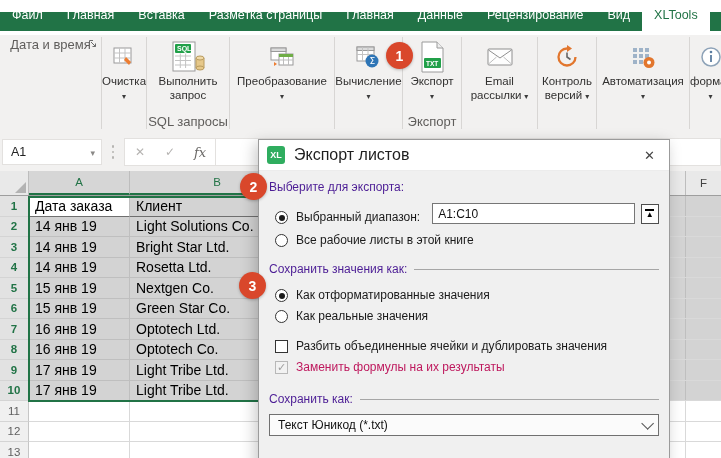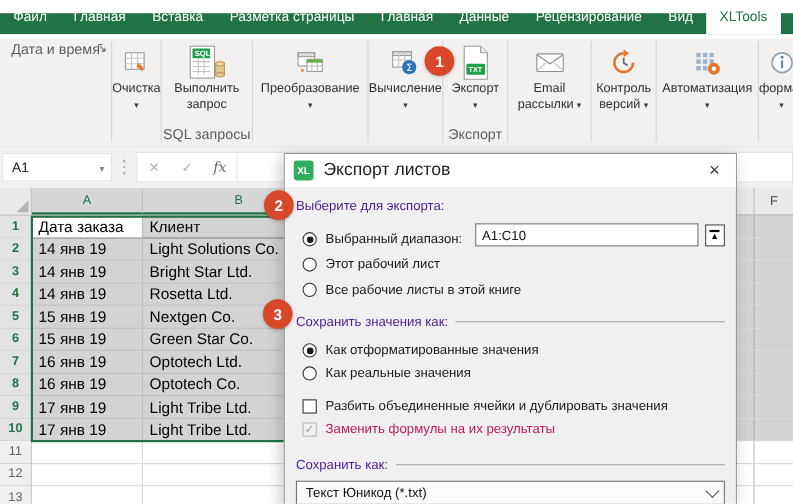--- a/index.html
+++ b/index.html
@@ -425,24 +425,20 @@
       <div class="opt-row" style="margin-top:9px">
         <span class="radio on"></span>
         <span class="opt-label">Выбранный диапазон:</span>
         <span class="range-input">A1:C10</span>
         <span class="range-btn">
           <span class="bar"></span>
           <span class="arr">▲</span>
         </span>
       </div>
 
-      <div class="opt-row" style="margin-top:9px">
-        <span class="radio"></span>
-        <span class="opt-label">Этот рабочий лист</span>
-      </div>
 
       <div class="opt-row" style="margin-top:9px">
         <span class="radio"></span>
         <span class="opt-label">Все рабочие листы в этой книге</span>
       </div>
 
       <div class="dlg-section" style="margin-top:15px">
         <span>Сохранить значения как:</span>
           <span class="line"></span>
       </div>

